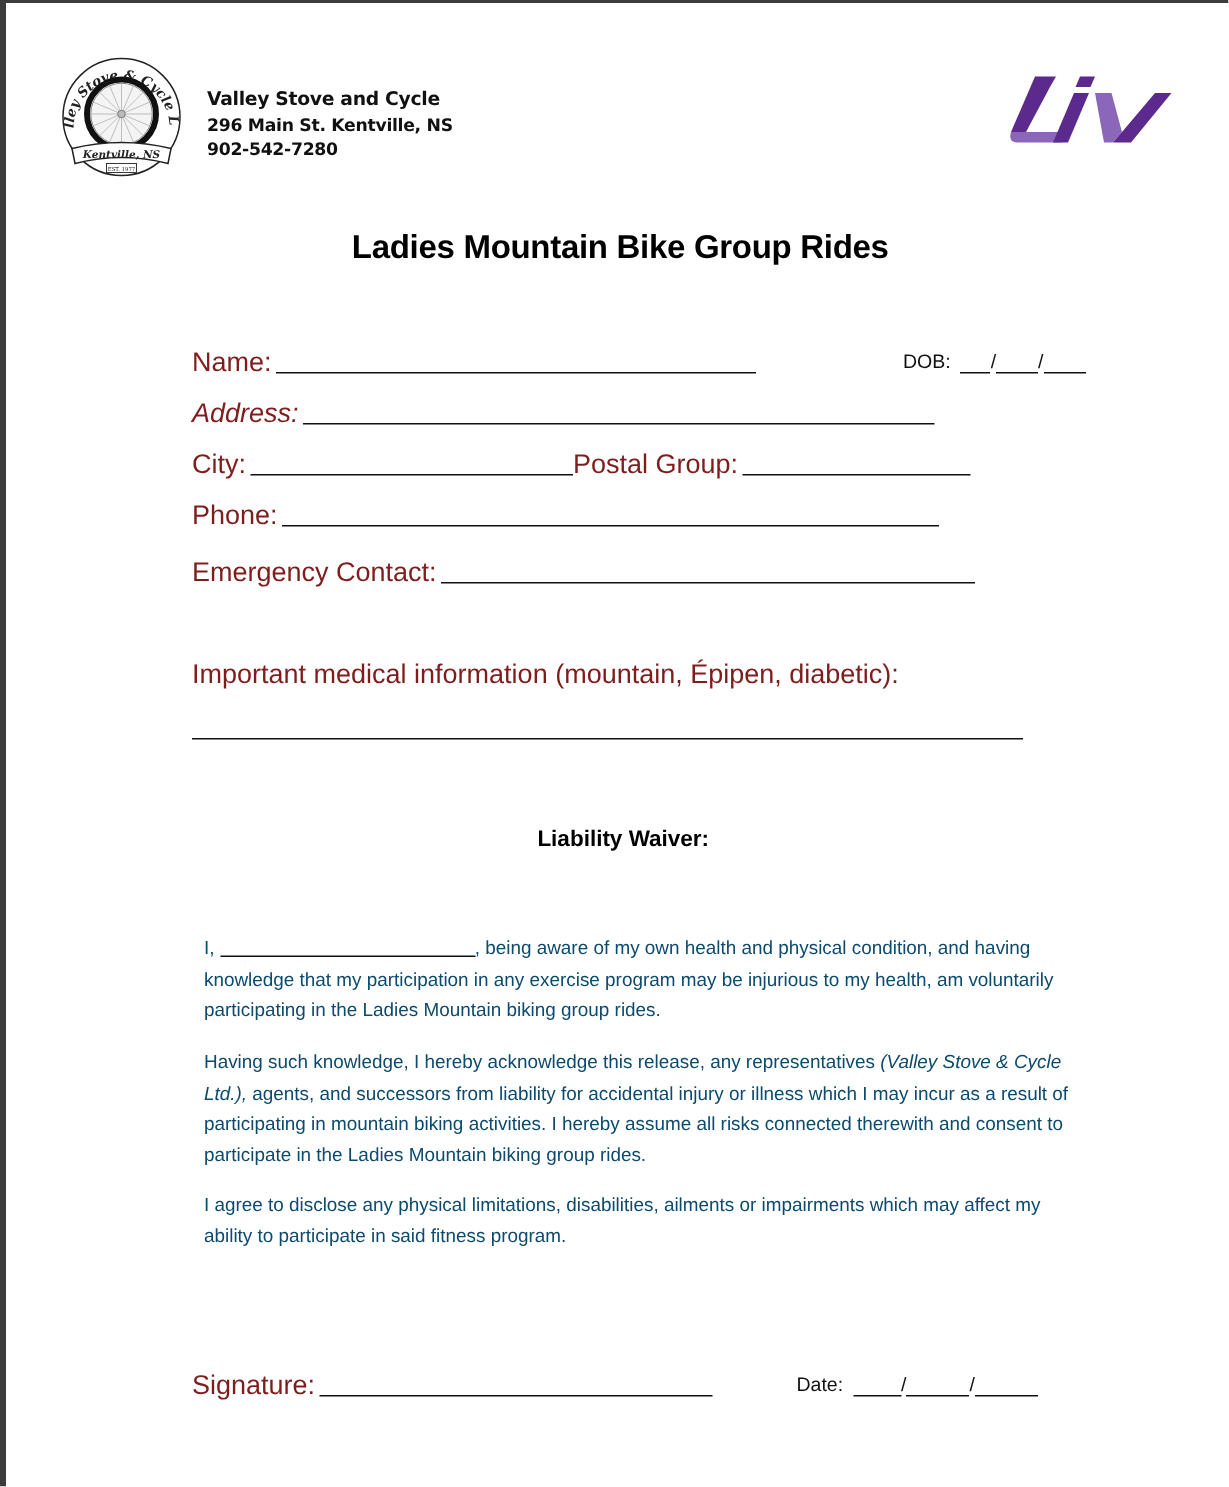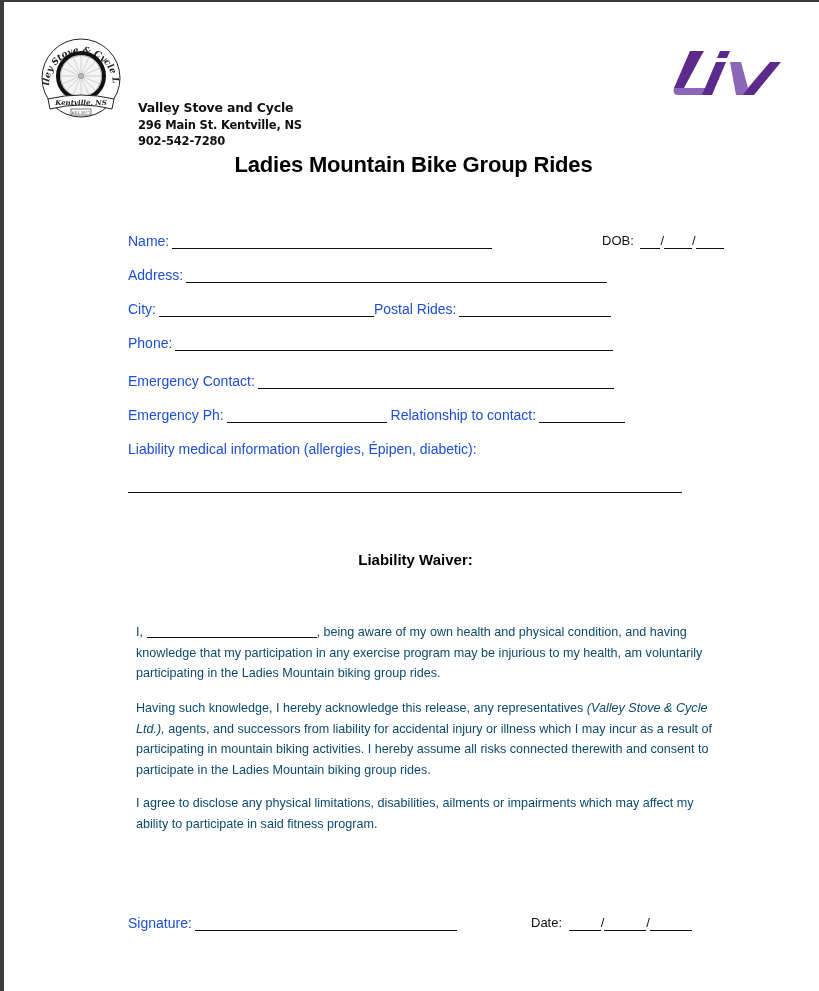--- a/index.html
+++ b/index.html
@@ -10,27 +10,27 @@
     color: #111;
   }
   .frame-top { position: absolute; left: 0; top: 0; width: 819px; height: 2px; background: #3c3c3c; }
   .frame-left { position: absolute; left: 0; top: 0; width: 4px; height: 991px; background: #3c3c3c; }
   .page { position: absolute; left: 4px; top: 2px; right: 0; bottom: 0; background: #fff; }
 
   
   .logo { position: absolute; left: 36px; top: 35px; width: 82px; height: 82px; }
   .company { position: absolute; left: 134px; top: 56px; font-family: "DejaVu Sans", sans-serif; font-weight: bold; font-size: 11.5px; line-height: 16.5px; color: #111; }
   .company div { white-space: nowrap; letter-spacing: -0.2px; }
-  .company .name { font-size: 12.5px; margin-top: 42px; }
+  .company .name { font-size: 12.5px; }
   .liv { position: absolute; left: 666px; top: 46px; width: 114px; height: 48px; }
 
   .title { position: absolute; left: 0; width: 819px; top: 150px; text-align: center; font-weight: bold; font-size: 22px; color: #000; letter-spacing: -0.2px; }
 
   
-  .row { position: absolute; left: 124px; font-size: 14px; line-height: 16px; white-space: nowrap; color: #1d4ed8; }
+  .row { position: absolute; left: 124px; font-size: 18px; line-height: 16px; white-space: nowrap; color: #7f1d1d; }
   .row .label { display: inline-block; vertical-align: bottom; }
   .blank { display: inline-block; height: 13px; border-bottom: 1px solid #111; vertical-align: bottom; margin-left: 3px; }
   .blank.tight { margin-left: 0; }
   .slash { display: inline-block; vertical-align: bottom; }
   .abs { position: absolute; font-size: 13px; line-height: 16px; white-space: nowrap; color: #111; }
 
   .subtitle { position: absolute; left: 0; width: 823px; top: 549px; text-align: center; font-weight: bold; font-size: 15px; color: #000; }
 
   .para { position: absolute; left: 132px; width: 580px; font-size: 12.6px; line-height: 20.5px; color: #0c4a6e; }
   .para .inline-blank { display: inline-block; width: 170px; height: 13px; border-bottom: 1px solid #111; vertical-align: -2px; }
@@ -95,43 +95,39 @@
   <div class="title">Ladies Mountain Bike Group Rides</div>
 
   <div class="row" style="top:231px;">
     <span class="label">Name:</span><span class="blank" style="width:320px;"></span>
   </div>
   <div class="abs" style="left:598px; top:231px;">
     <span>DOB:</span>
     <span class="blank" style="width:20px;"></span><span class="slash">/</span><span class="blank tight" style="width:28px;"></span><span class="slash">/</span><span class="blank tight" style="width:28px;"></span>
   </div>
 
-  <div class="row" style="top:265px;">
+  <div class="row" style="top:265px;font-style:italic;">
     <span class="label">Address:</span><span class="blank" style="width:421px;"></span>
   </div>
 
   <div class="row" style="top:299px;">
-    <span class="label">City:</span><span class="blank" style="width:215px;"></span><span class="label">Postal Rides:</span><span class="blank" style="width:152px;"></span>
+    <span class="label">City:</span><span class="blank" style="width:215px;"></span><span class="label">Postal Group:</span><span class="blank" style="width:152px;"></span>
   </div>
 
   <div class="row" style="top:371px;">
     <span class="label">Emergency Contact:</span><span class="blank" style="width:356px;"></span>
   </div>
 
   <div class="row" style="top:333px;">
     <span class="label">Phone:</span><span class="blank" style="width:438px;"></span>
   </div>
 
-  <div class="row" style="top:405px;">
-    <span class="label">Emergency Ph:</span><span class="blank" style="width:160px;"></span>
-    <span class="label">Relationship to contact:</span><span class="blank" style="width:86px;"></span>
-  </div>
 
   <div class="row" style="top:439px;">
-    <span class="label">Liability medical information (allergies, Épipen, diabetic):</span>
+    <span class="label">Important medical information (mountain, Épipen, diabetic):</span>
   </div>
   <div class="abs" style="left:124px; top:475px;">
     <span class="blank tight" style="width:554px;"></span>
   </div>
 
   <div class="subtitle">Liability Waiver:</div>
 
   <div class="para" style="top:620px;">
     <span>I, </span><span class="inline-blank"></span><span>, being aware of my own health and physical condition, and having knowledge that my participation in any exercise program may be injurious to my health, am voluntarily participating in the Ladies Mountain biking group rides.</span>
   </div>

